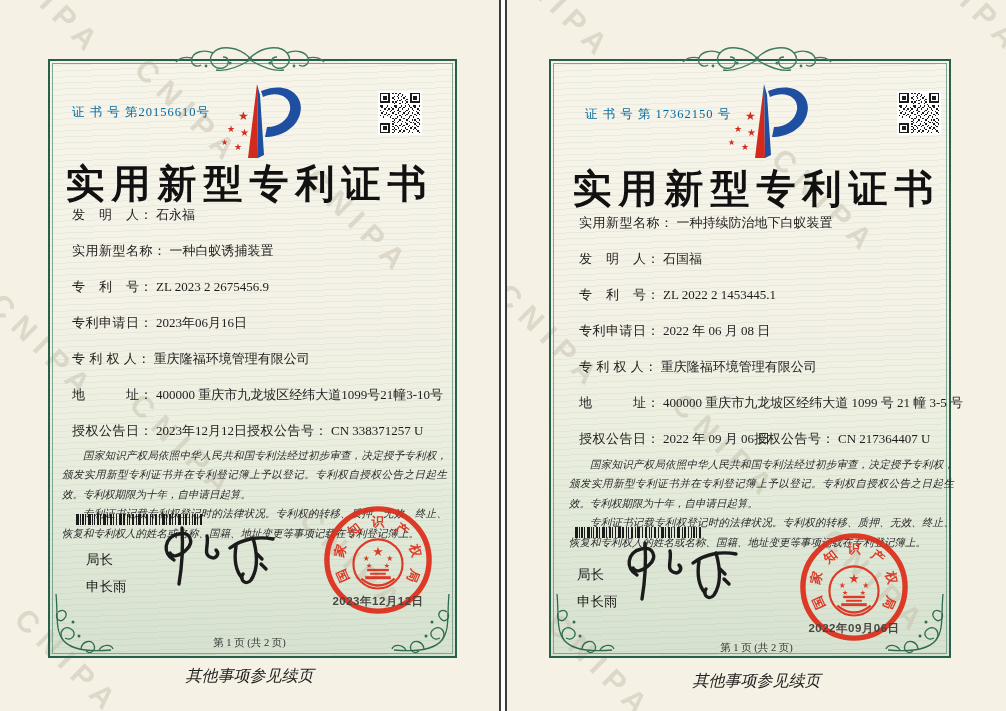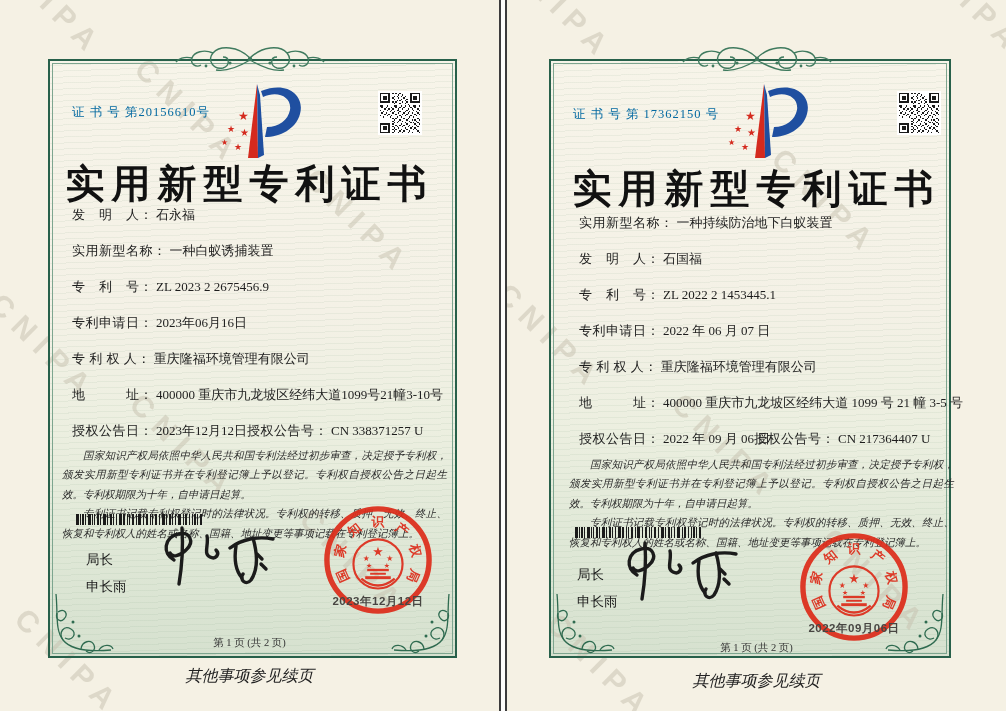--- a/index.html
+++ b/index.html
@@ -39,21 +39,21 @@
 
   .ornament-top { position:absolute; top:44px; left:50%; transform:translateX(-50%); z-index:3; }
   .flourish { position:absolute; z-index:3; }
   .flourish.bl { left:51px; bottom:55px; }
   .flourish.br { right:45px; bottom:55px; transform:scaleX(-1); }
   .p-right .flourish.bl { left:45px; }
   .p-right .flourish.br { right:58px; }
 
   
   .cert-no { position:absolute; left:72px; top:88px; z-index:4; font-size:12.5px; letter-spacing:1px; color:#0369a1;margin-top:16px; }
-  .p-right .cert-no { left:66px; top:90px; }
+  .p-right .cert-no { left:78px; top:90px; }
 
   .logo { position:absolute; left:212px; top:82px; z-index:4; }
   .qr   { position:absolute; left:378px; top:91px; z-index:4; background:#fff; padding:2px; }
   .p-right .qr { left:390px; }
 
   .title {
     position:absolute; left:0; right:0; top:148px; z-index:4; text-align:center;
     font-size:39px; font-weight:bold; letter-spacing:7px; color:#111;margin-top:9px;
   }
   .p-right .title { top:153px; }
@@ -360,21 +360,21 @@
       <div class="frow">
         <span class="flabel">实用新型名称：</span><span class="fvalue">一种持续防治地下白蚁装置</span>
       </div>
       <div class="frow">
         <span class="flabel">发　明　人：</span><span class="fvalue">石国福</span>
       </div>
       <div class="frow">
         <span class="flabel">专　利　号：</span><span class="fvalue">ZL 2022 2 1453445.1</span>
       </div>
       <div class="frow">
-        <span class="flabel">专利申请日：</span><span class="fvalue">2022 年 06 月 07 日</span>
+        <span class="flabel">专利申请日：</span><span class="fvalue">2022 年 06 月 08 日</span>
       </div>
       <div class="frow">
         <span class="flabel">专 利 权 人：</span><span class="fvalue">重庆隆福环境管理有限公司</span>
       </div>
       <div class="frow">
         <span class="flabel">地　　　址：</span><span class="fvalue">400000 重庆市九龙坡区经纬大道 1099 号 21 幢 3-5 号</span>
       </div>
       <div class="frow">
         <span class="flabel">授权公告日：</span><span class="fvalue">2022 年 09 月 06 日</span>
         <span class="grant-no-group"><span class="flabel">授权公告号：</span><span class="fvalue">CN 217364407 U</span></span>

